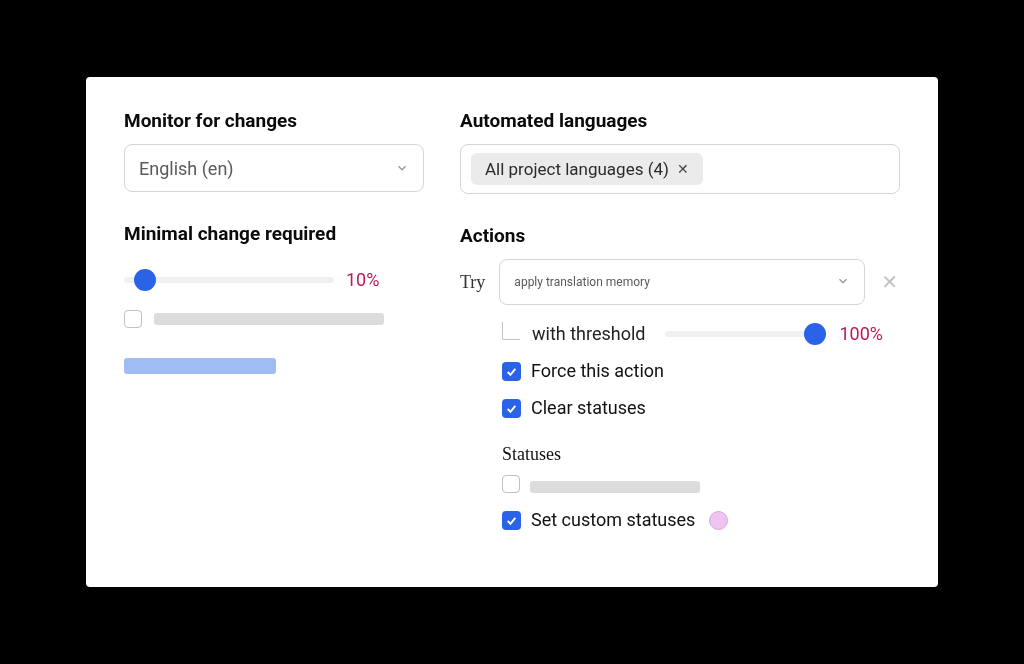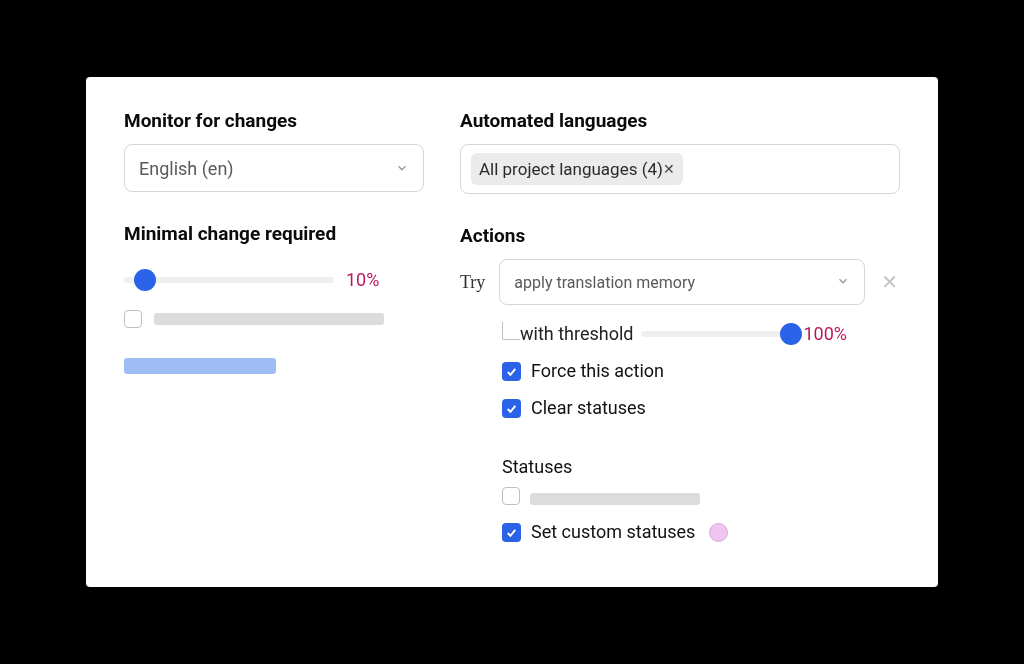--- a/index.html
+++ b/index.html
@@ -53,23 +53,24 @@
   .select .chev {
     margin-left:auto;
     color:#9a9a9a;
   }
   .select.wide { width:100%; }
 
   
   .chip {
     background:#ebebeb;
     border-radius:6px;
-    padding:6px 8px;
+    padding:6px 14px;
     display:inline-flex;
     align-items:center;
+    gap:8px;
     font-size:17px;
     color:#2b2b2b;
   }
   .chip .x { font-size:14px; color:#444; }
 
   
   .slider-row { display:flex; align-items:center; gap:12px; margin-top:12px; }
   .slider-track {
     height:6px;
     border-radius:4px;
@@ -108,32 +109,32 @@
   
   .try-row { display:flex; align-items:center; gap:14px; }
   .try-label { font-size:18px; color:#333;font-family:Liberation Serif, serif; }
   .try-select {
     flex:1;
     height:46px;
     border:1px solid #d6d6d6;
     border-radius:8px;
     display:flex; align-items:center;
     padding:0 14px;
-    font-size:16px;
+    font-size:12px;
     color:#5a5a5a;
     background:#fff;
   }
   .close-x {
     color:#c3c3c3;
     font-size:20px;
     padding:0 2px;
   }
 
   .threshold-row {
-    display:flex; align-items:center; 
+    display:flex; align-items:center; gap:12px;
     margin-top:18px;
     text-align:center;
   }
   .branch-glyph {
     width:18px; height:18px;
     border-left:1.5px solid #c0c0c0;
     border-bottom:1.5px solid #c0c0c0;
     border-bottom-left-radius:2px;
     margin-left:0px;
     margin-top:-6px;
@@ -145,21 +146,21 @@
     width:19px; height:19px;
     border-radius:4px;
     background:#2a63e8;
     display:flex; align-items:center; justify-content:center;
   }
   .cb svg { width:13px; height:13px; }
   .cb-label { font-size:18px; color:#111; }
 
   .statuses-title {
     font-size:18px; color:#111;
-    margin-top:38px; margin-bottom:4px;
+    margin-top:26px; margin-bottom:4px;font-family:Liberation Serif, serif;
   }
 
   .swatch {
     width:19px; height:19px;
     border-radius:50%;
     background:#efc4ef;
     border:1px solid #d9a8d9;
     margin-left:4px;
   }
 

